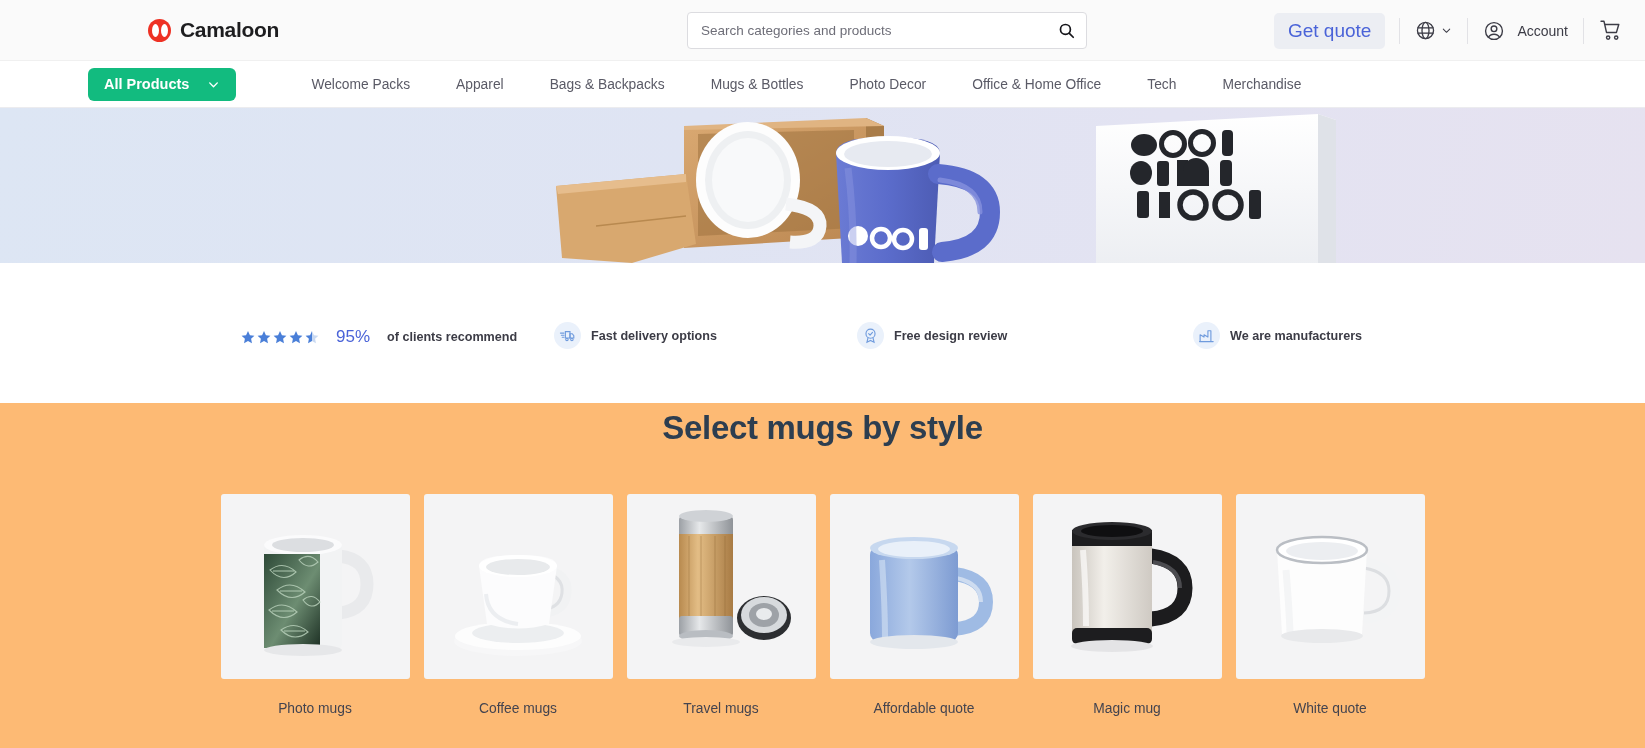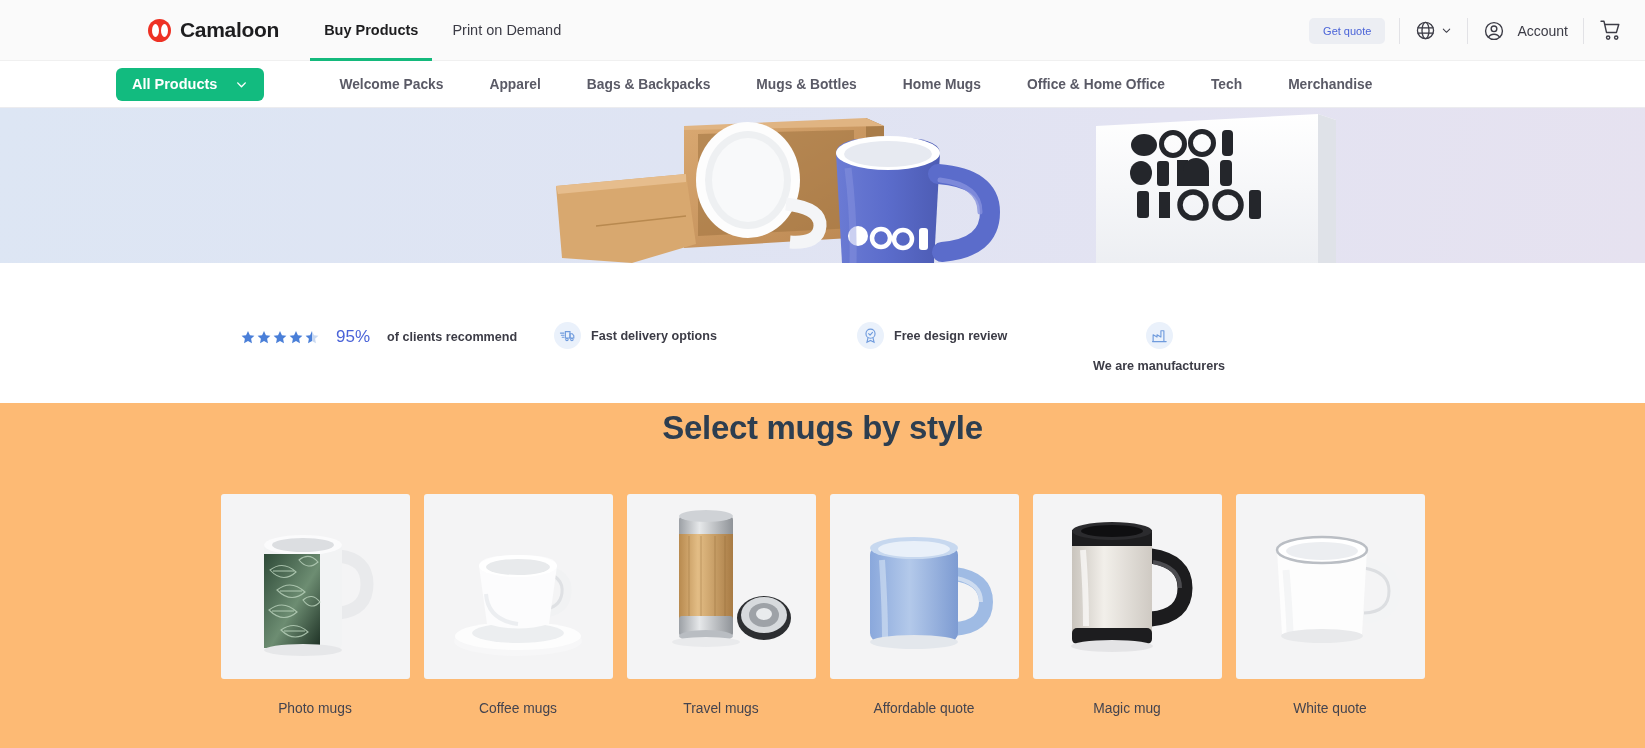--- a/index.html
+++ b/index.html
@@ -65,47 +65,47 @@
     width:40px; height:35px; display:flex; align-items:center; justify-content:center;
     background:transparent; border:none; cursor:pointer;
   }
 
   .hdr-right {
     position:absolute; right:0; top:0; height:61px;
     display:flex; align-items:center; gap:0;
   }
   .getquote {
     background:#eceef3; color:#4a63d8;
-    font-size:11px; border-radius:5px; border:none;
+    font-size:19px; border-radius:5px; border:none;
     padding:7px 14px; cursor:pointer; font-family:"Liberation Sans", sans-serif;
     margin-right:14px;
   }
   .hdr-div { width:1px; height:26px; background:#e2e2e6; }
   .lang {
     display:flex; align-items:center; gap:5px; padding:0 15px; cursor:pointer;
   }
   .account {
     display:flex; align-items:center; gap:12px; padding:0 15px; cursor:pointer;
     font-size:14px; color:#3c3c46;
   }
   .cart { padding:0 22px 0 15px; cursor:pointer; display:flex; align-items:center; }
 
   
   .catnav {
     height:47px; background:#fff; display:flex; align-items:center;
     border-bottom:1px solid #ececef;
   }
   .allprod {
-    margin-left:116px;
+    margin-left:88px;
     background:#12bb7f; color:#fff; border:none; border-radius:6px;
     height:33px; padding:0 16px; font-size:14.5px; font-weight:700;
     display:flex; align-items:center; gap:18px; cursor:pointer;
     font-family:"Liberation Sans", sans-serif;
   }
-  .catlist { display:flex; align-items:center; gap:0; margin-left:52px;font-weight:bold; }
+  .catlist { display:flex; align-items:center; gap:0; margin-left:52px; }
   .catlist a {
     font-size:13.8px; color:#5a5a66; text-decoration:none; padding:0 23px;
     white-space:nowrap;
   }
 
   
   .hero {
     position:relative; height:155px; overflow:hidden;
     background: linear-gradient(100deg,#dde6f4 0%,#dfe4f3 42%,#e3e3f2 70%,#e6e2f0 100%);
   }
@@ -120,21 +120,21 @@
 
   
   .trust {
     height:140px; display:flex; align-items:center; background:#fff;
     position:relative;
   }
   .badge { position:absolute; display:flex; align-items:center; gap:10px; }
   .b1 { left:241px; top:64px; }
   .b2 { left:554px; top:59px; }
   .b3 { left:857px; top:59px; }
-  .b4 { left:1093px; top:59px;flex-direction:column; }
+  .b4 { left:1193px; top:59px; }
   .stars { display:flex; gap:2px; align-items:center; }
   .pct { font-size:17px; color:#4a63d8; margin:0 7px 0 7px; }
   .badge-text { font-size:12.6px; font-weight:700; color:#3c3c46; white-space:nowrap; }
   .ic-circ {
     width:27px; height:27px; border-radius:50%; background:#eaf1fb;
     display:flex; align-items:center; justify-content:center;
   }
 
   
   .sect-title {
@@ -165,25 +165,30 @@
 
     <div class="brand">
       <div class="brand-mark">
         <div class="circ"></div>
           <div class="eye l"></div>
           <div class="eye r"></div>
       </div>
       <span class="brand-name">Camaloon</span>
     </div>
 
-    <nav class="mainnav">
-      <a href="#" class="active">Buy Products</a>
-      <a href="#">Print on Demand</a>
-    </nav>
-
+
+    <div class="searchwrap">
+      <input type="text" placeholder="Search categories and products" style="">
+      <button class="search-btn">
+        <svg width="17" height="17" viewBox="0 0 24 24" fill="none" stroke="#15151a" stroke-width="2.4">
+          <circle cx="10.5" cy="10.5" r="7"></circle>
+            <line x1="16" y1="16" x2="21.5" y2="21.5" stroke-linecap="round"></line>
+        </svg>
+      </button>
+    </div>
 
     <div class="hdr-right">
       <button class="getquote">Get quote</button>
       <div class="hdr-div"></div>
       <div class="lang">
         <svg width="21" height="21" viewBox="0 0 24 24" fill="none" stroke="#3c3c46" stroke-width="1.5">
           <circle cx="12" cy="12" r="9.2"></circle>
           <ellipse cx="12" cy="12" rx="4" ry="9.2"></ellipse>
           <line x1="2.9" y1="9" x2="21.1" y2="9"></line>
           <line x1="2.9" y1="15" x2="21.1" y2="15"></line>
@@ -217,21 +222,21 @@
       <span>All Products</span>
       <svg width="13" height="13" viewBox="0 0 24 24" fill="none" stroke="#ffffff" stroke-width="2.6">
         <polyline points="5,9 12,16 19,9" stroke-linecap="round" stroke-linejoin="round"></polyline>
       </svg>
     </button>
     <div class="catlist">
       <a href="#">Welcome Packs</a>
       <a href="#">Apparel</a>
       <a href="#">Bags &amp; Backpacks</a>
       <a href="#">Mugs &amp; Bottles</a>
-      <a href="#">Home Mugs</a>
+      <a href="#">Photo Decor</a>
       <a href="#">Office &amp; Home Office</a>
       <a href="#">Tech</a>
       <a href="#">Merchandise</a>
     </div>
   </div>
 
   <div class="hero">
 
     <div class="hero-art">
       <svg width="800" height="155" viewBox="0 0 800 155">

